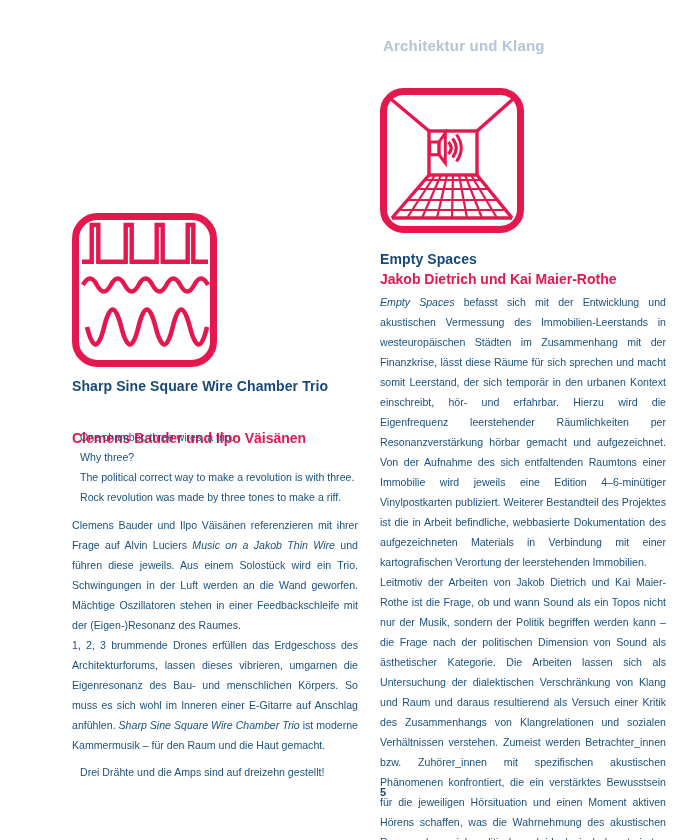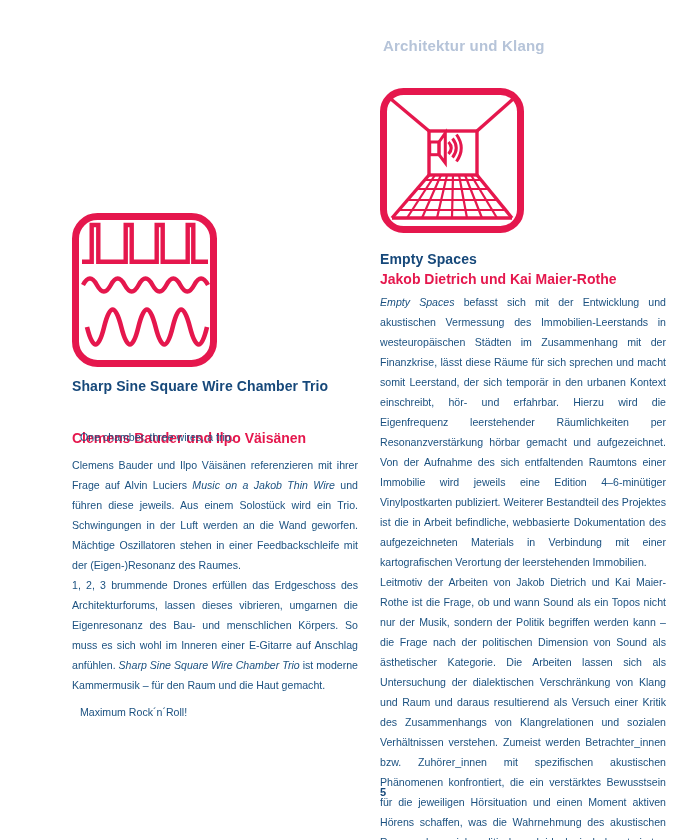--- a/index.html
+++ b/index.html
@@ -107,21 +107,24 @@
     <path class="stroke" stroke-width="4.4" d="M11 72 Q17.9 59 24.9 72 T38.8 72 T52.7 72 T66.6 72 T80.5 72 T94.4 72 T108.3 72 T122.2 72 T136 72"></path>
     <path class="stroke" stroke-width="4.6" d="M15 114 Q23.6 149 32.1 114 T49.3 114 T66.4 114 T83.6 114 T100.7 114 T117.9 114 T135 114"></path>
   </svg>
 </div>
 
 <div class="abs article-title" style="left:72px;top:378px;">Sharp Sine Square Wire Chamber Trio</div>
 <div class="abs article-authors" style="left:72px;top:398px;margin-top:32px;">Clemens Bauder und Ilpo Väisänen</div>
 <div class="abs body-col" style="left:72px;top:419px;">
     <div class="lines">
       <div class="line">One chamber, three wires, a trio.</div>
+      <div class="line">Why three?</div>
+      <div class="line">The political correct way to make a revolution is with three.</div>
+      <div class="line">Rock revolution was made by three tones to make a riff.</div>
     </div>
     <p class="para gap"><span>Clemens Bauder und Ilpo Väisänen referenzieren mit ihrer Frage auf Alvin Luciers </span><span class="it">Music on a Jakob Thin Wire</span><span> und führen diese jeweils. Aus einem Solostück wird ein Trio. Schwingungen in der Luft werden an die Wand geworfen. Mächtige Oszillatoren stehen in einer Feedbackschleife mit der (Eigen-)Resonanz des Raumes.</span></p>
     <p class="para"><span>1, 2, 3 brummende Drones erfüllen das Erdgeschoss des Architekturforums, lassen dieses vibrieren, umgarnen die Eigenresonanz des Bau- und menschlichen Körpers. So muss es sich wohl im Inneren einer E-Gitarre auf Anschlag anfühlen. </span><span class="it">Sharp Sine Square Wire Chamber Trio</span><span> ist moderne Kammermusik – für den Raum und die Haut gemacht.</span></p>
     <div class="lines gap">
-      <div class="line">Maximum Rock´n´Roll!</div>
+      <div class="line">Drei Drähte und die Amps sind auf dreizehn gestellt!</div>
     </div>
   </div>
 
 <div class="abs page-number">5</div>
 
 </body></html>

